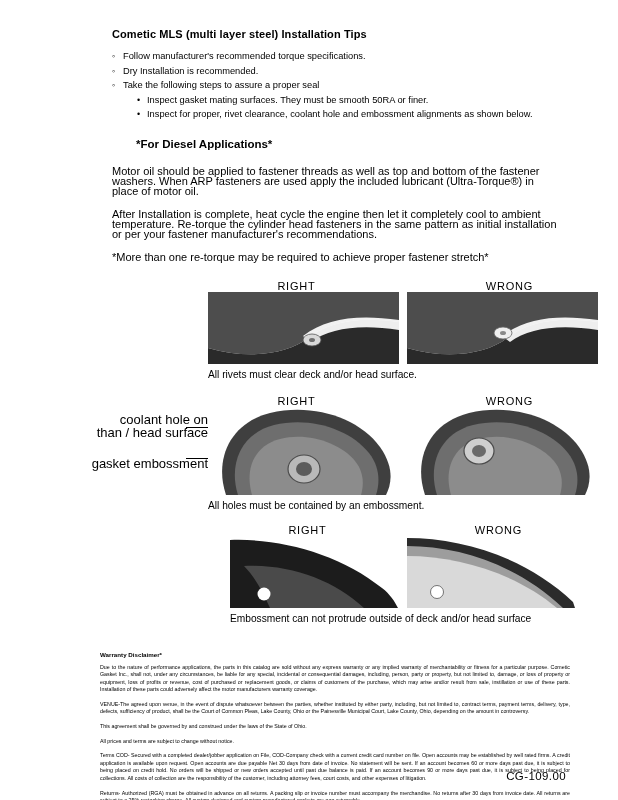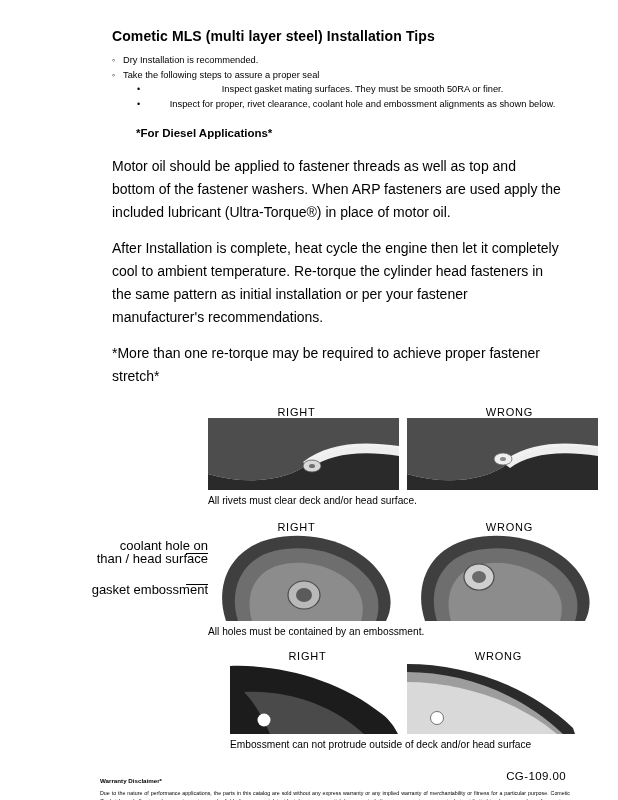--- a/index.html
+++ b/index.html
@@ -16,21 +16,21 @@
     overflow: hidden;
   }
   .page {
     position: relative;
     width: 618px;
     height: 800px;
     box-sizing: border-box;
     padding: 28px 40px 0 40px;
   }
   h1.title {
-    font-size: 14px;
+    font-size: 11px;
     font-weight: bold;
     margin: 0 0 9px 72px;
     letter-spacing: 0.1px;
   }
   ul.bullets {
     list-style: none;
     margin: 0 0 0 72px;
     padding: 0;
   }
   ul.bullets > li {
@@ -49,37 +49,36 @@
   ul.subbullets {
     list-style: none;
     margin: 0;
     padding: 0 0 0 14px;
   }
   ul.subbullets > li {
     font-size: 9.3px;
     line-height: 14.5px;
     position: relative;
     padding-left: 10px;
-    text-align: center;
   }
   ul.subbullets > li:before {
     content: "\2022";
     position: absolute;
     left: 0;
     top: 0;
     font-size: 9px;
   }
   h2.subhead {
     font-size: 11.5px;
     font-weight: bold;
     margin: 16px 0 7px 96px;
   }
   p.body {
-    font-size: 14px;
-    line-height: 23px;
+    font-size: 11px;
+    line-height: 10px;
     margin: 16px 0 0 72px;
     max-width: 450px;
   }
   p.body.spaced {
     margin-top: 13px;
   }
 
   
   .figure-block {
     margin-left: 72px;
@@ -163,20 +162,23 @@
   }
 </style>
 </head>
 <body>
 
 <div class="page">
 
   <h1 class="title">Cometic MLS (multi layer steel) Installation Tips</h1>
 
   <ul class="bullets">
+    <li>
+      <span>Follow manufacturer's recommended torque specifications.</span>
+    </li>
     <li>
       <span>Dry Installation is recommended.</span>
     </li>
     <li>
       <span>Take the following steps to assure a proper seal</span>
       <ul class="subbullets">
         <li>
           <span>Inspect gasket mating surfaces.  They must be smooth 50RA or finer.</span>
         </li>
         <li>

